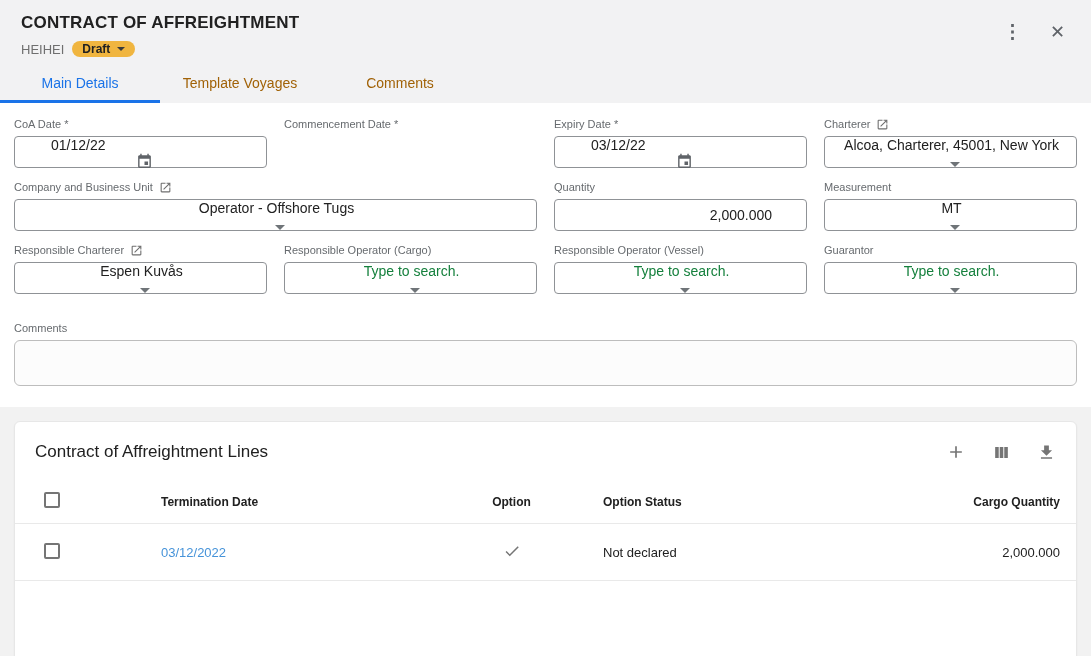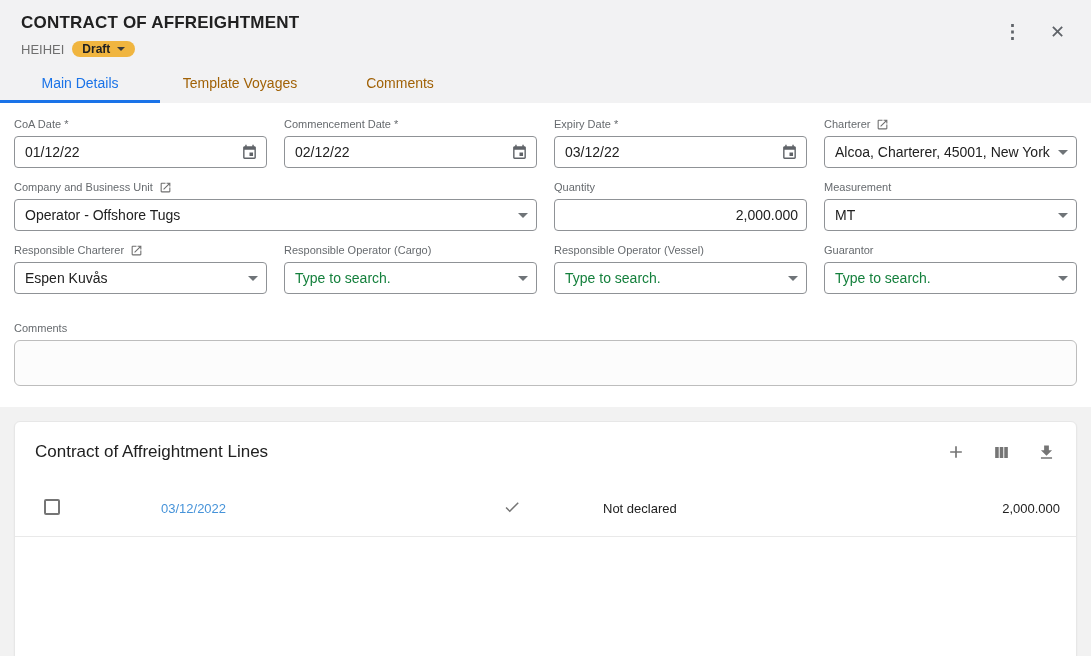--- a/index.html
+++ b/index.html
@@ -21,21 +21,21 @@
   .tab.active { color:#1a73e8; }
   .tab.active::after { content:""; position:absolute; left:0; right:0; bottom:0; height:3px; background:#1a73e8; }
 
   
   .form-panel { background:#ffffff; padding:14px 14px 17px; }
   .form-grid { display:grid; grid-template-columns:repeat(4,1fr); column-gap:17px; row-gap:12px; }
   .span2 { grid-column:span 2; }
   .span4 { grid-column:span 4; }
   .field-label { display:flex; align-items:center; gap:6px; font-size:11px; color:#666a6e; margin-bottom:5px; height:14px; }
   .ext-link { display:inline-flex; cursor:pointer; color:#6f6f6f; }
-  .control { height:32px; border:1px solid #8f9296; border-radius:4px; background:#fff; display:flex; align-items:center; padding:0 8px 0 10px; font-size:14px; color:#212121; cursor:pointer; }
+  .control { height:32px; border:1px solid #8f9296; border-radius:4px; background:#fff; display:flex; align-items:center; padding:0 8px 0 10px; font-size:14px; color:#212121; cursor:pointer;flex-direction:column; }
   .control .val { flex:1; white-space:nowrap; overflow:hidden; text-overflow:ellipsis; }
   .control .val.ph { color:#15803d; }
   .control .sel-caret { width:0; height:0; border-left:5px solid transparent; border-right:5px solid transparent; border-top:5px solid #6f7478; margin-left:6px; }
   .control input { border:none; outline:none; flex:1; min-width:0; font-size:14px; color:#212121; font-family:inherit; background:transparent; }
   .control input.num { text-align:right; }
   .cal-ic { color:#5f6368; display:flex; margin-left:6px; cursor:pointer; }
   .comments-box { width:100%; height:46px; border:1px solid #bdbdbd; border-radius:6px; background:#fcfcfc; resize:none; font-family:inherit; font-size:14px; padding:8px 10px; outline:none; }
 
   
   .lines-card { margin:14px 14px 0; background:#fff; border:1px solid #e7e7e7; border-radius:6px; box-shadow:0 1px 2px rgba(0,0,0,.06); min-height:246px; }
@@ -88,28 +88,20 @@
         <span class="cal-ic">
           <svg width="17" height="17" viewBox="0 0 24 24" fill="currentColor">
               <path d="M17 12h-5v5h5v-5zM16 1v2H8V1H6v2H5c-1.11 0-1.99.9-1.99 2L3 19c0 1.1.89 2 2 2h14c1.1 0 2-.9 2-2V5c0-1.1-.9-2-2-2h-1V1h-2zm3 18H5V8h14v11z"></path>
             </svg>
         </span>
       </div>
     </div>
 
     <div class="field">
       <div class="field-label">Commencement Date *</div>
-      <div class="control">
-        <input type="text" value="02/12/22" style="">
-        <span class="cal-ic">
-          <svg width="17" height="17" viewBox="0 0 24 24" fill="currentColor">
-              <path d="M17 12h-5v5h5v-5zM16 1v2H8V1H6v2H5c-1.11 0-1.99.9-1.99 2L3 19c0 1.1.89 2 2 2h14c1.1 0 2-.9 2-2V5c0-1.1-.9-2-2-2h-1V1h-2zm3 18H5V8h14v11z"></path>
-            </svg>
-        </span>
-      </div>
     </div>
 
     <div class="field">
       <div class="field-label">Expiry Date *</div>
       <div class="control">
         <input type="text" value="03/12/22" style="">
         <span class="cal-ic">
           <svg width="17" height="17" viewBox="0 0 24 24" fill="currentColor">
               <path d="M17 12h-5v5h5v-5zM16 1v2H8V1H6v2H5c-1.11 0-1.99.9-1.99 2L3 19c0 1.1.89 2 2 2h14c1.1 0 2-.9 2-2V5c0-1.1-.9-2-2-2h-1V1h-2zm3 18H5V8h14v11z"></path>
             </svg>
@@ -224,20 +216,27 @@
           </svg>
       </button>
       <button class="icon-btn">
         <svg width="19" height="19" viewBox="0 0 24 24" fill="currentColor">
             <path d="M19 9h-4V3H9v6H5l7 7 7-7zM5 18v2h14v-2H5z"></path>
           </svg>
       </button>
     </div>
   </div>
 
+  <div class="tbl-row tbl-head">
+    <div><span class="checkbox" style="display:inline-block;"></span></div>
+    <div>Termination Date</div>
+    <div class="cell-center">Option</div>
+    <div class="cell-indent">Option Status</div>
+    <div class="cell-right">Cargo Quantity</div>
+  </div>
 
   <div class="tbl-row tbl-data">
     <div><span class="checkbox" style="display:inline-block;"></span></div>
     <div><a class="date-link">03/12/2022</a></div>
     <div class="cell-center">
       <span class="check-ic">
         <svg width="18" height="18" viewBox="0 0 24 24" fill="currentColor">
             <path d="M9 16.17 4.83 12l-1.42 1.41L9 19 21 7l-1.41-1.41z"></path>
           </svg>
       </span>

